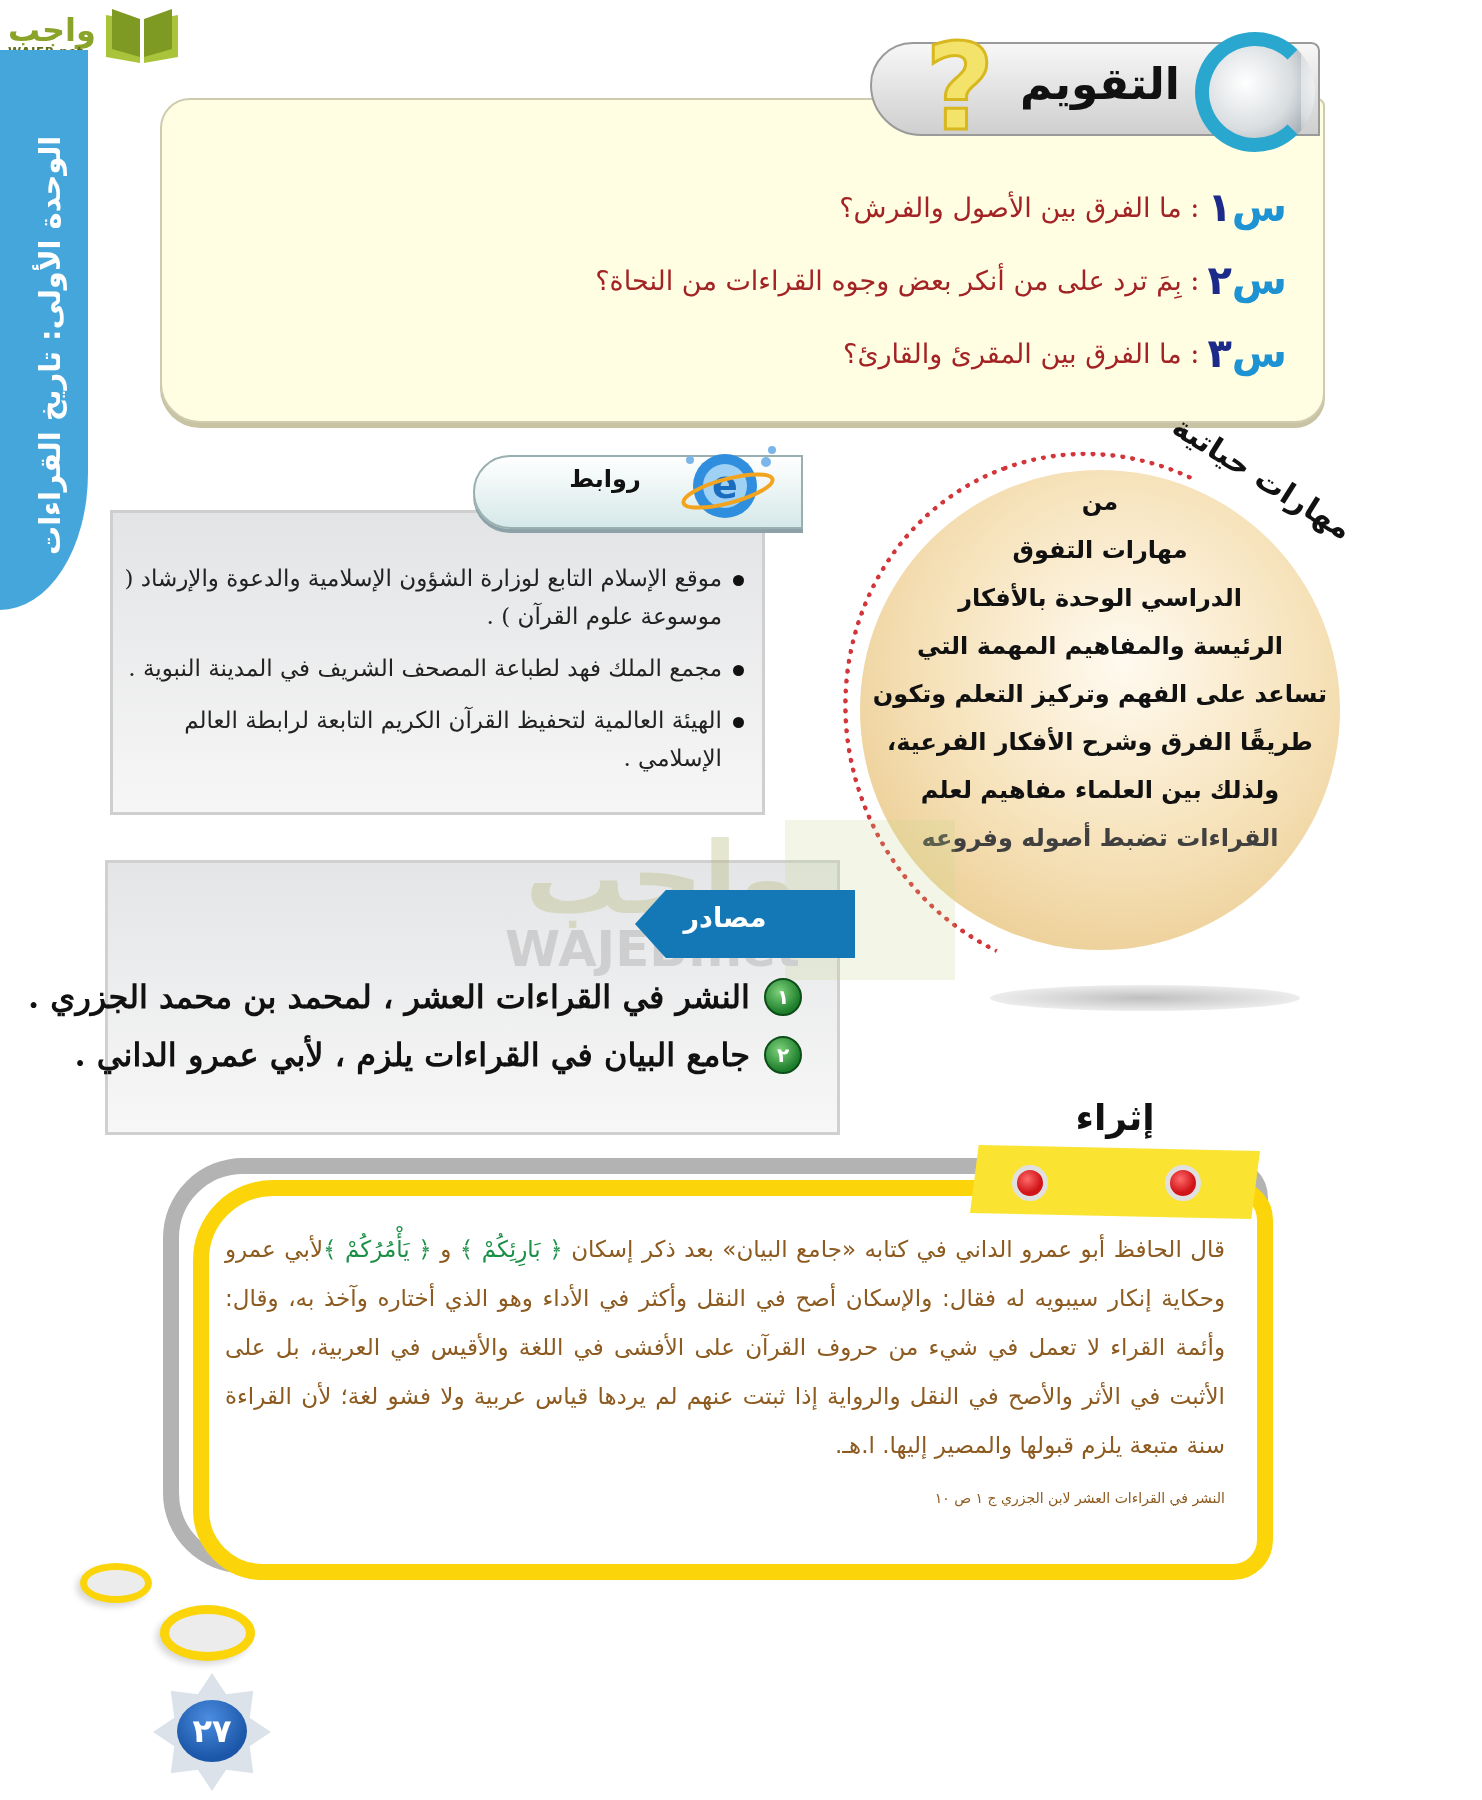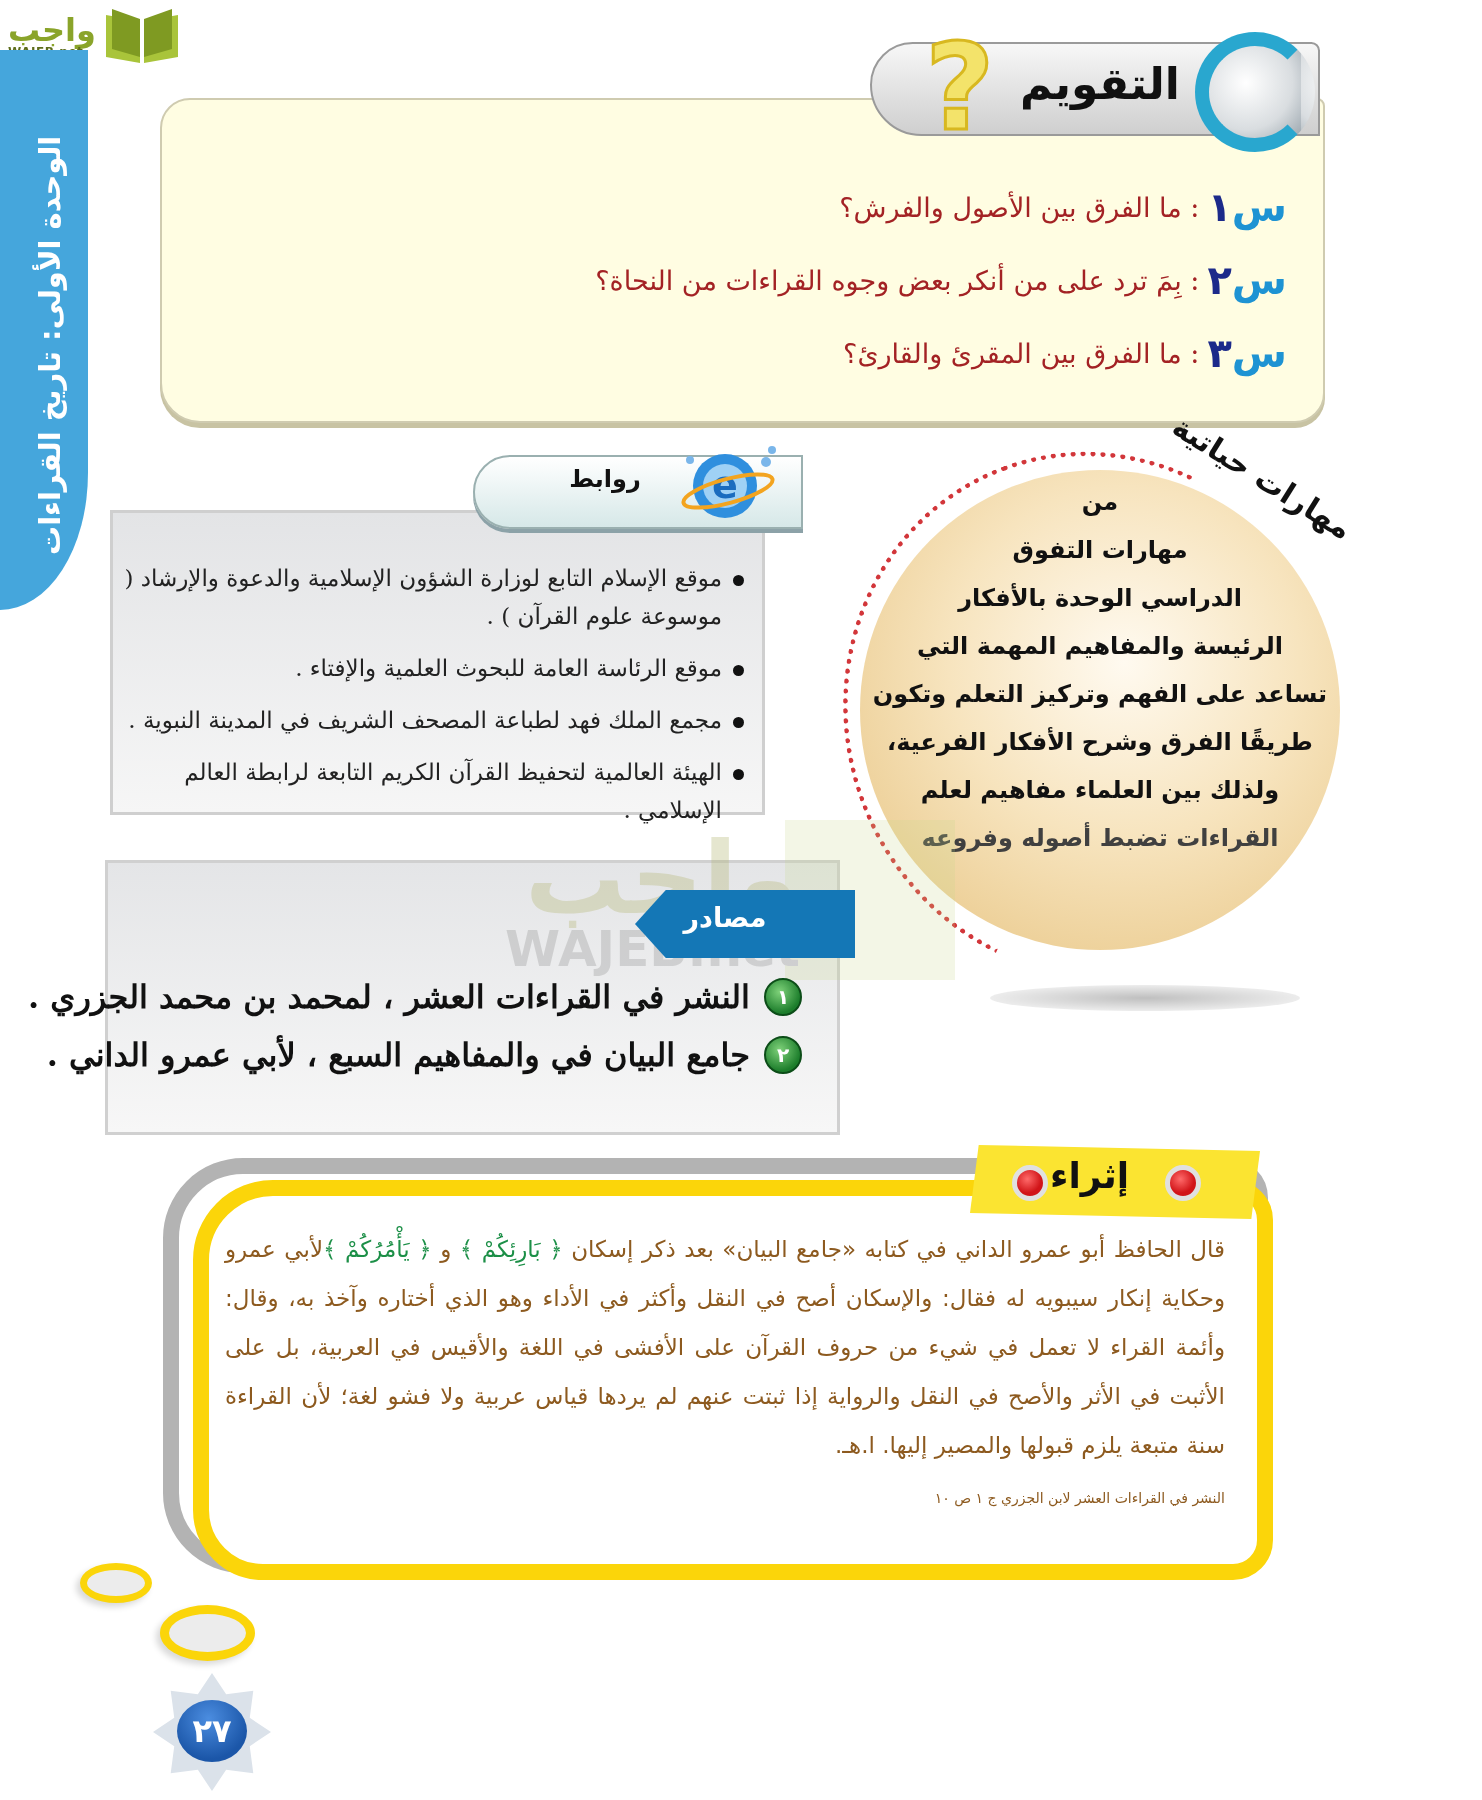--- a/index.html
+++ b/index.html
@@ -148,22 +148,22 @@
   }
   .enrich-yellow {
     position: absolute; left: 193px; top: 1180px; width: 1080px; height: 400px;
     border: 16px solid #fbd50a; border-radius: 80px 40px 40px 70px; background: #fff;
   }
   .enrich-tag {
     position: absolute; left: 970px; top: 1145px; width: 290px; height: 74px; background: #fbe431;
     clip-path: polygon(3% 0, 100% 8%, 97% 100%, 0 92%);
   }
   .enrich-title {
-    position: absolute; left: 1050px; top: 1155px; width: 130px; height: 54px;
-    font-size: 36px; font-weight: bold; color: #111; direction: rtl; text-align: left;
+    position: absolute; left: 1050px; top: 1097px; width: 130px; height: 54px;
+    font-size: 36px; font-weight: bold; color: #111; direction: rtl; text-align: center;
   }
   .red-dot {
     position: absolute; width: 36px; height: 36px; border-radius: 50%;
     background: radial-gradient(circle at 40% 35%, #ff6a6a, #d11418 60%);
     border: 5px solid #e0e0e0; top: 1165px;
   }
   .enrich-text {
     position: absolute; left: 225px; top: 1225px; width: 1000px; direction: rtl; text-align: justify;
     font-size: 23px; color: #8d5a1f; line-height: 49px; font-family: "DejaVu Sans", sans-serif;
   }
@@ -222,21 +222,20 @@
   <span>: بِمَ ترد على من أنكر بعض وجوه القراءات من النحاة؟</span>
 </div>
 <div class="q-row" style="top:328px;">
   <span class="q-badge"><span class="s">س</span><span>٣</span></span>
   <span>: ما الفرق بين المقرئ والقارئ؟</span>
 </div>
 
 <div class="links-box">
   <ul class="links-list">
     <li>موقع الإسلام التابع لوزارة الشؤون الإسلامية والدعوة والإرشاد ( موسوعة علوم القرآن ) .</li>
-    <li>موقع الرئاسة العامة للبحوث العلمية والإفتاء .</li>
     <li>مجمع الملك فهد لطباعة المصحف الشريف في المدينة النبوية .</li>
     <li>الهيئة العالمية لتحفيظ القرآن الكريم التابعة لرابطة العالم الإسلامي .</li>
   </ul>
 </div>
 <div class="links-header"></div>
 <div class="links-title">روابط</div>
 <svg class="ie-icon" viewBox="0 0 100 100">
   <circle cx="45" cy="50" r="32" fill="#2f8fde"></circle>
   <circle cx="45" cy="50" r="22" fill="#9fd1f5"></circle>
   <text x="45" y="62" font-size="38" font-weight="bold" fill="#1a6cbf" text-anchor="middle" font-family="DejaVu Sans, sans-serif">e</text>
@@ -268,21 +267,21 @@
   <div class="w-en">WAJEB.net</div>
 </div>
 <div class="sources-tab"></div>
 <div class="sources-title">مصادر</div>
 <div class="source-row" style="top:970px;">
   <span class="num-badge">١</span>
   <span>النشر في القراءات العشر ، لمحمد بن محمد الجزري .</span>
 </div>
 <div class="source-row" style="top:1028px;">
   <span class="num-badge">٢</span>
-  <span>جامع البيان في والمفاهيم السبع ، لأبي عمرو الداني .</span>
+  <span>جامع البيان في القراءات يلزم ، لأبي عمرو الداني .</span>
 </div>
 
 <div class="enrich-gray"></div>
 <div class="enrich-yellow"></div>
 <div class="enrich-tag"></div>
 <div class="red-dot" style="left:1012px;"></div>
 <div class="red-dot" style="left:1165px;"></div>
 <div class="enrich-title">إثراء</div>
 <div class="enrich-text"><span>قال الحافظ أبو عمرو الداني في كتابه «جامع البيان» بعد ذكر إسكان </span><span class="quran">﴿ بَارِئِكُمْ ﴾</span><span> و </span><span class="quran">﴿ يَأْمُرُكُمْ ﴾</span><span>لأبي عمرو وحكاية إنكار سيبويه له فقال: والإسكان أصح في النقل وأكثر في الأداء وهو الذي أختاره وآخذ به، وقال: وأئمة القراء لا تعمل في شيء من حروف القرآن على الأفشى في اللغة والأقيس في العربية، بل على الأثبت في الأثر والأصح في النقل والرواية إذا ثبتت عنهم لم يردها قياس عربية ولا فشو لغة؛ لأن القراءة سنة متبعة يلزم قبولها والمصير إليها. ا.هـ.</span></div>
 <div class="enrich-ref">النشر في القراءات العشر لابن الجزري ج ١ ص ١٠</div>

